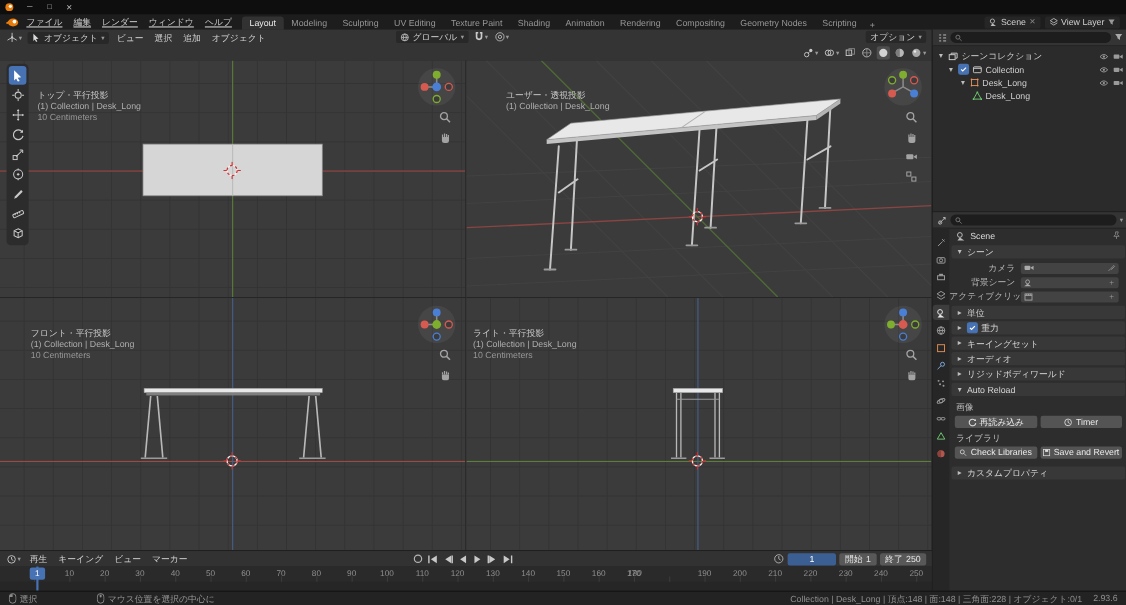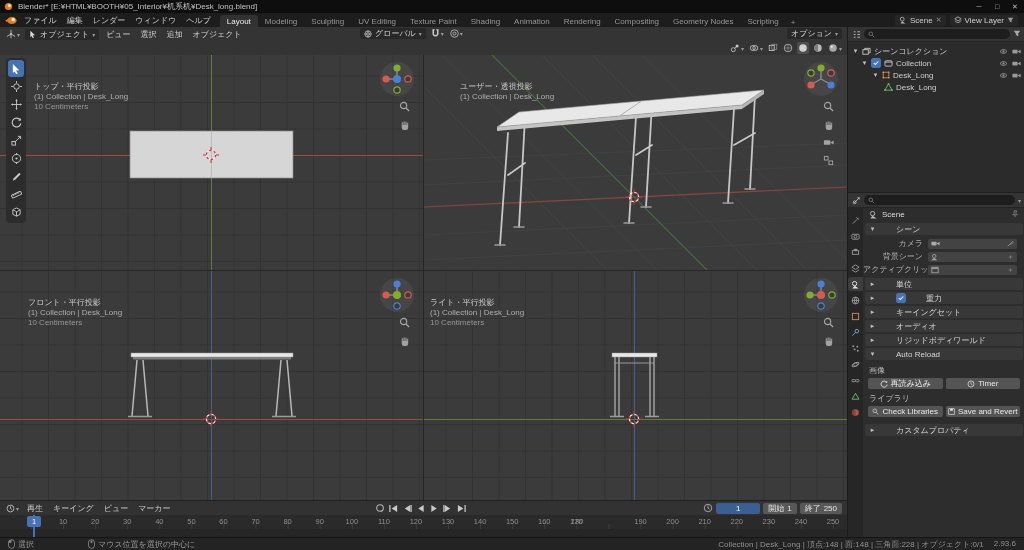--- a/index.html
+++ b/index.html
@@ -11,21 +11,21 @@
   
   .titlebar{position:absolute;left:0;top:0;width:1024px;height:13px;background:#0e0e0e;
     display:flex;align-items:center;font-size:8px;color:#c2c2c2;}
   .titlebar .tb-icon{margin:0 5px 0 4px;}
   .titlebar .tb-title{flex:1;white-space:nowrap;overflow:hidden;}
   .winbtn{width:18px;height:13px;display:flex;align-items:center;justify-content:center;font-size:7px;color:#bbb;}
 
   
   .topbar{position:absolute;left:0;top:13px;width:1024px;height:14px;background:#1d1d1d;
     display:flex;align-items:center;font-size:8px;}
-  .menu-item{padding:2px 5px;color:#cfcfcf;}
+  .menu-item{padding:2px 5px;color:#cfcfcf;text-decoration:underline;}
   .ws-tabs{display:flex;align-items:flex-end;height:14px;margin-left:4px;}
   .ws-tab{padding:2px 7px 1px;color:#979797;border-radius:3px 3px 0 0;white-space:nowrap;}
   .ws-tab.active{background:#323232;color:#ececec;}
   .ws-plus{padding:0 5px;color:#979797;}
   .topbar-right{margin-left:auto;display:flex;align-items:center;gap:4px;padding-right:6px;color:#cfcfcf;}
   .tb-widget{display:flex;align-items:center;gap:3px;background:#262626;border-radius:2px;height:11px;padding:0 4px;}
 
   
   .viewport-area{position:absolute;left:0;top:27px;width:1010px;height:473px;background:#3b3b3b;}
   .vp-header{position:absolute;left:0;top:0;width:847px;height:28px;background:#343434;border-bottom:1px solid #262626;}
@@ -95,21 +95,21 @@
   .cb{width:8px;height:8px;background:#232323;border:1px solid #555;border-radius:2px;display:flex;align-items:center;justify-content:center;}
   .cb.checked{background:#4772b3;border-color:#4772b3;}
 
   .properties{position:absolute;left:0;top:165px;width:177px;height:345px;background:#2d2d2d;border-top:1px solid #1f1f1f;}
   .prop-tabs{position:absolute;left:0;top:14px;bottom:0;width:15px;background:#262626;display:flex;flex-direction:column;
     align-items:center;padding-top:6px;gap:2px;}
   .ptab{width:15px;height:14px;display:flex;align-items:center;justify-content:center;}
   .ptab.active{background:#3d3d3d;border-radius:3px 0 0 3px;}
   .prop-content{position:absolute;left:15px;right:0;top:14px;bottom:0;font-size:8px;}
   .pbread{display:flex;align-items:center;gap:4px;height:14px;padding:0 6px;color:#dedede;}
-  .psec{height:12px;background:#383838;border-radius:2px;display:flex;align-items:center;gap:20px;
+  .psec{height:12px;background:#383838;border-radius:2px;display:flex;align-items:center;gap:3px;
     padding:0 4px;margin:2px 2px;color:#d6d6d6;}
   .prow{display:flex;align-items:center;height:13px;padding:0 4px 0 0;}
   .prow .plabel{width:60px;text-align:right;padding-right:5px;color:#b5b5b5;white-space:nowrap;overflow:hidden;}
   .pfield{flex:1;height:10px;background:#434343;border-radius:2px;display:flex;align-items:center;gap:3px;padding:0 3px;margin-right:4px;}
   .plabel-sm{color:#bdbdbd;padding:3px 6px 1px;}
   .pbtn-row{display:flex;gap:3px;padding:1px 5px;}
   .pbtn{flex:1;height:11px;background:#545454;border-radius:2px;display:flex;align-items:center;justify-content:center;gap:3px;color:#eaeaea;font-size:8px;}
   .pcheck-row{display:flex;align-items:center;gap:4px;padding:3px 7px;color:#c9c9c9;}
 
   
@@ -137,21 +137,20 @@
 </head>
 <body>
 
 <div>
 
   <div class="titlebar">
     <svg class="tb-icon" width="9" height="9" viewBox="0 0 10 10">
         <circle cx="5" cy="5" r="4" fill="#e87d0d"></circle>
         <circle cx="6" cy="4.2" r="1.6" fill="#fff"></circle>
       </svg>
-    <span class="tb-title">Blender* [E:¥HTML¥BOOTH¥05_Interior¥机系机¥Desk_long.blend]</span>
     <span class="winbtn">─</span>
     <span class="winbtn">□</span>
     <span class="winbtn">✕</span>
   </div>
 
   <div class="topbar">
     <svg width="12" height="9" viewBox="0 0 14 10" style="margin:0 2px 0 5px">
         <ellipse cx="8" cy="5" rx="5.5" ry="4.2" fill="#e87d0d"></ellipse>
         <circle cx="9.5" cy="4" r="2" fill="#fff"></circle>
         <path d="M1 6l5-3" stroke="#e87d0d" stroke-width="2"></path>

